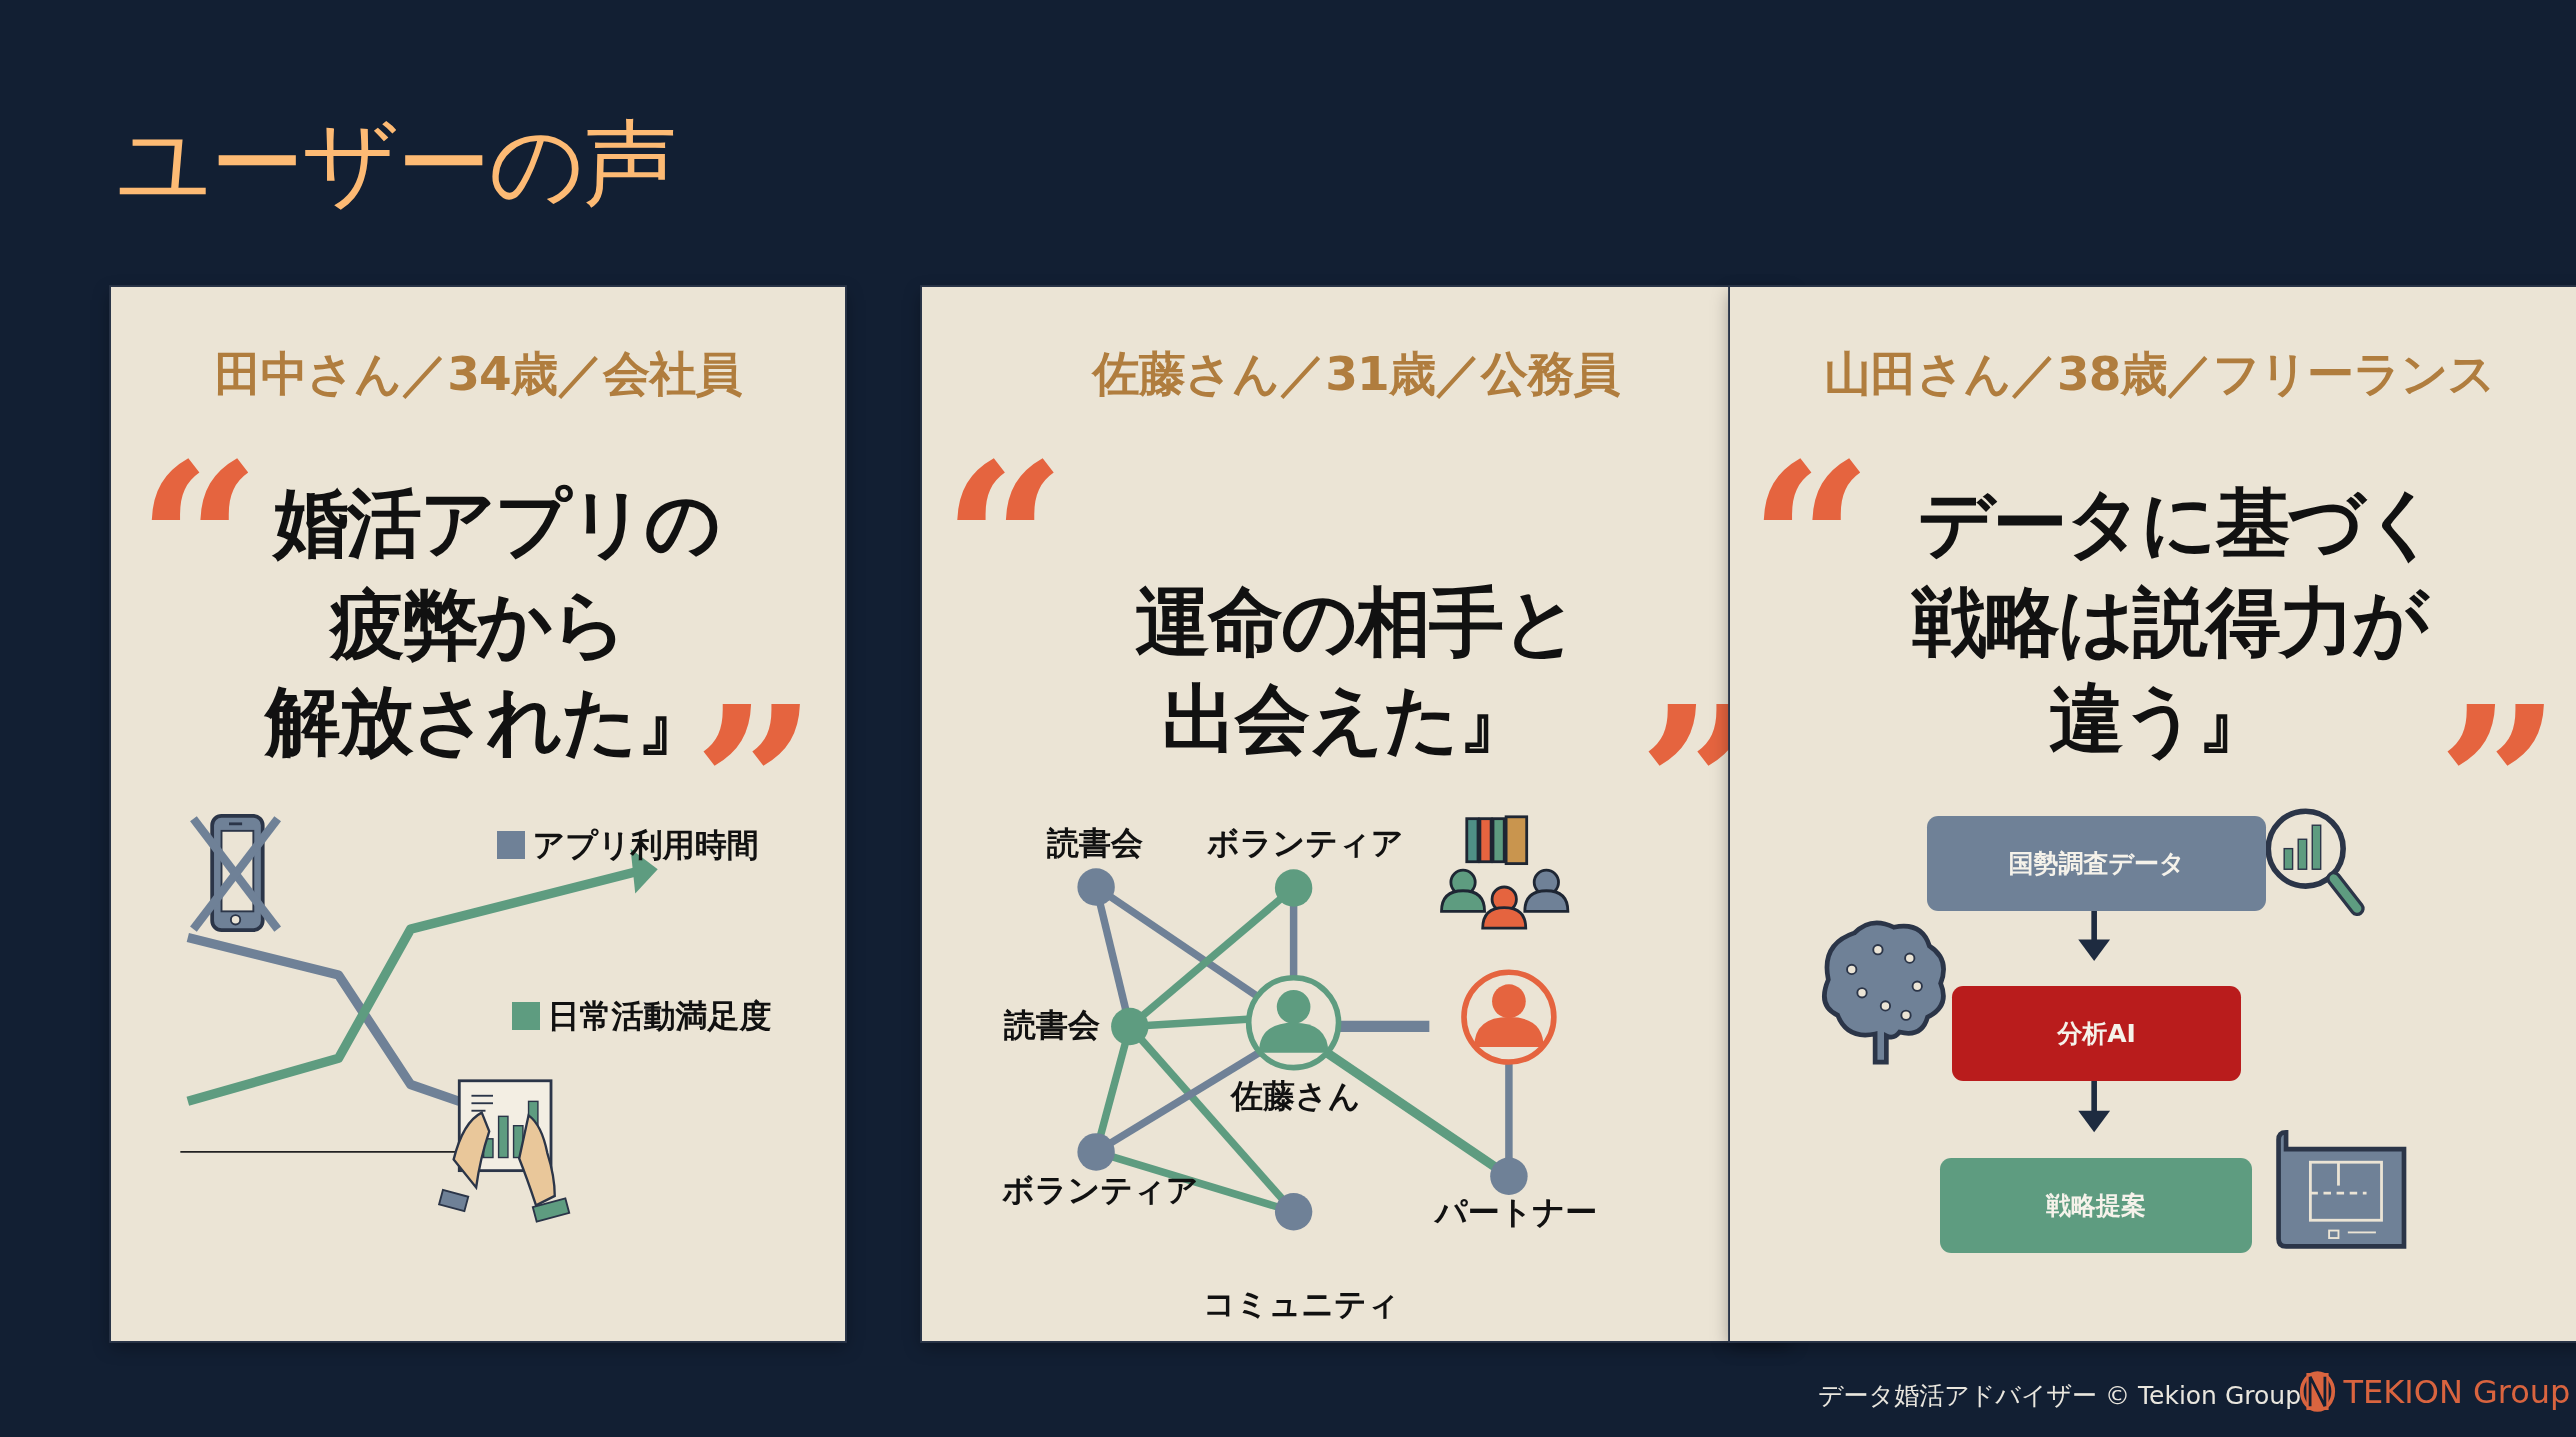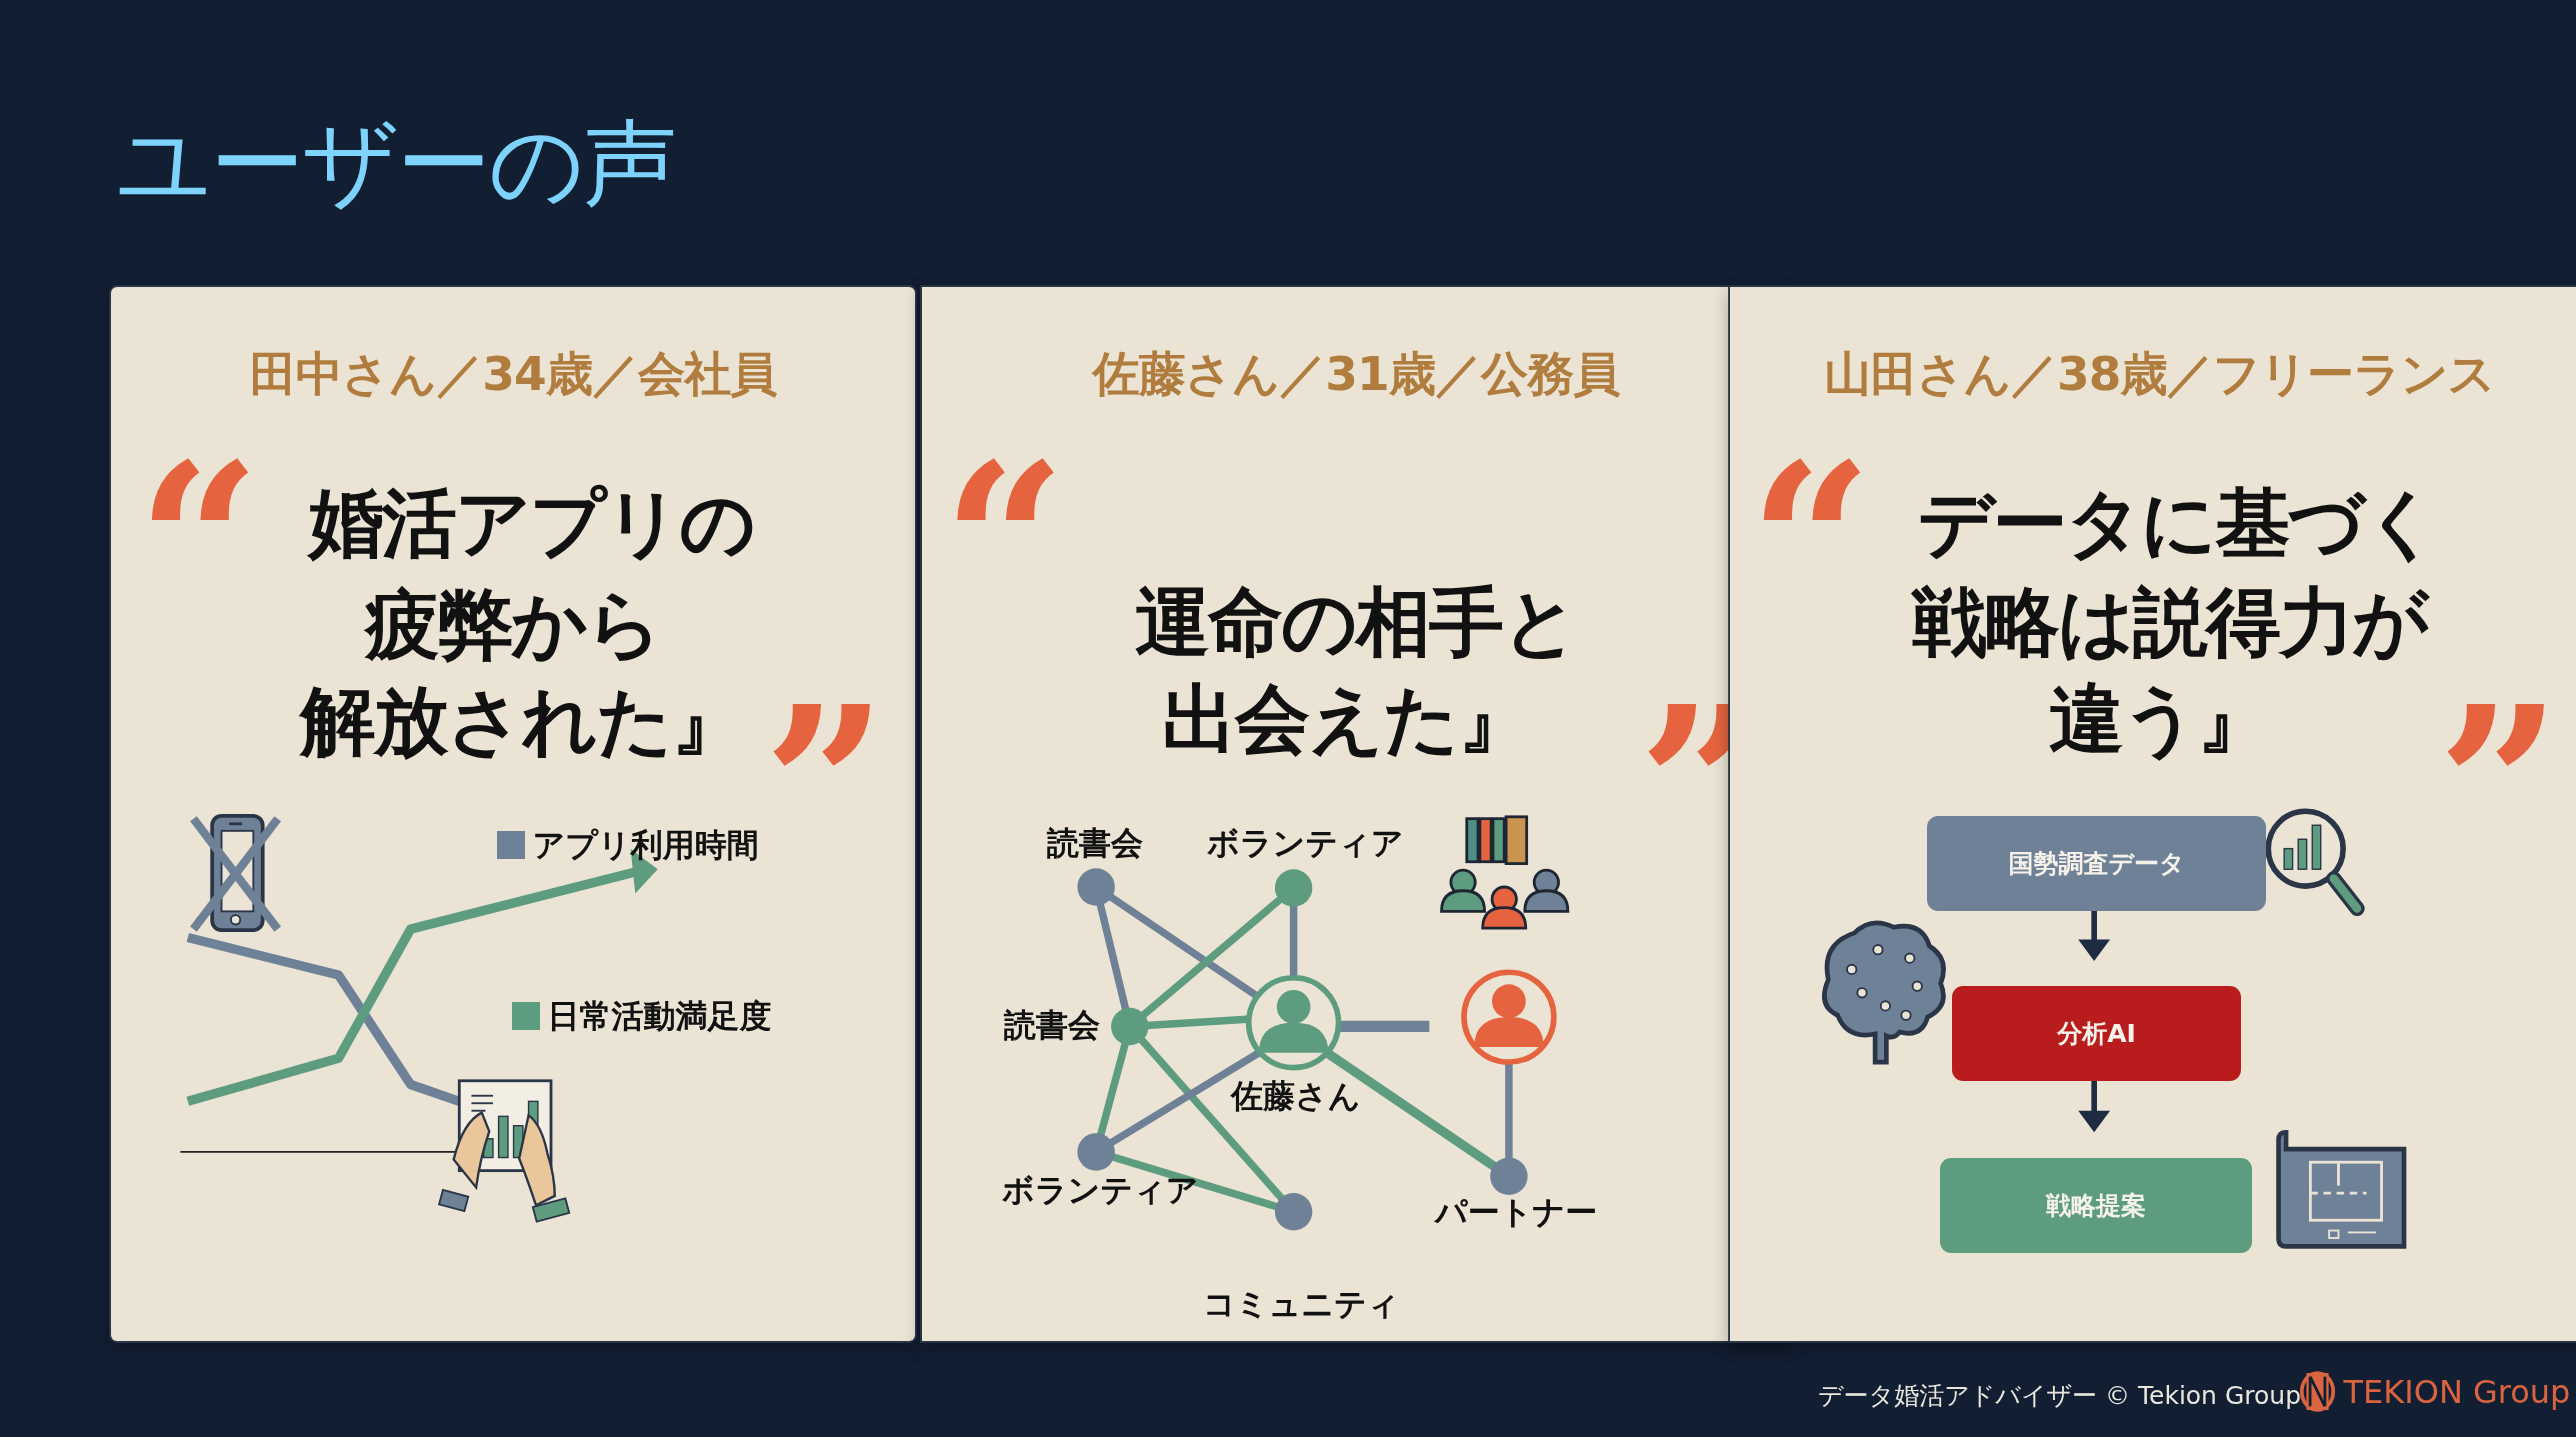--- a/index.html
+++ b/index.html
@@ -4,29 +4,29 @@
 <style>
   html, body { margin:0; padding:0; }
   body {
     width:2576px; height:1438px; overflow:hidden;
     background:#121F33;
     font-family:"DejaVu Sans", "Liberation Sans", sans-serif;
     position:relative;
   }
   .abs { position:absolute; }
   .page-title {
-    left:116px; top:101px; font-size:94px; color:#7dd3fc;
+    left:116px; top:101px; font-size:94px; color:#fdba74;
     letter-spacing:-1.9px; white-space:nowrap; font-weight:normal;
   }
   .card {
     position:absolute; top:287px; height:1054px;
     background:#EBE4D5;
     box-shadow:0 0 0 1.9px #2A3548, 0 5.6px 17px rgba(0,0,0,0.35);
   }
-  .card-1 { left:111px; width:804px;border-radius:6px; }
+  .card-1 { left:111px; width:734px; }
   .card-2 { left:922px; width:868px; }
   .card-3 { left:1730px; width:859px; }
   .persona {
     position:absolute; left:0; right:0; top:56px; text-align:center;
     color:#B07D3E; font-weight:bold; font-size:47px; white-space:nowrap;
     letter-spacing:-0.9px;
   }
   .quote-line {
     position:absolute; left:0; right:0; text-align:center;
     color:#111; font-weight:bold; font-size:75px; white-space:nowrap;

